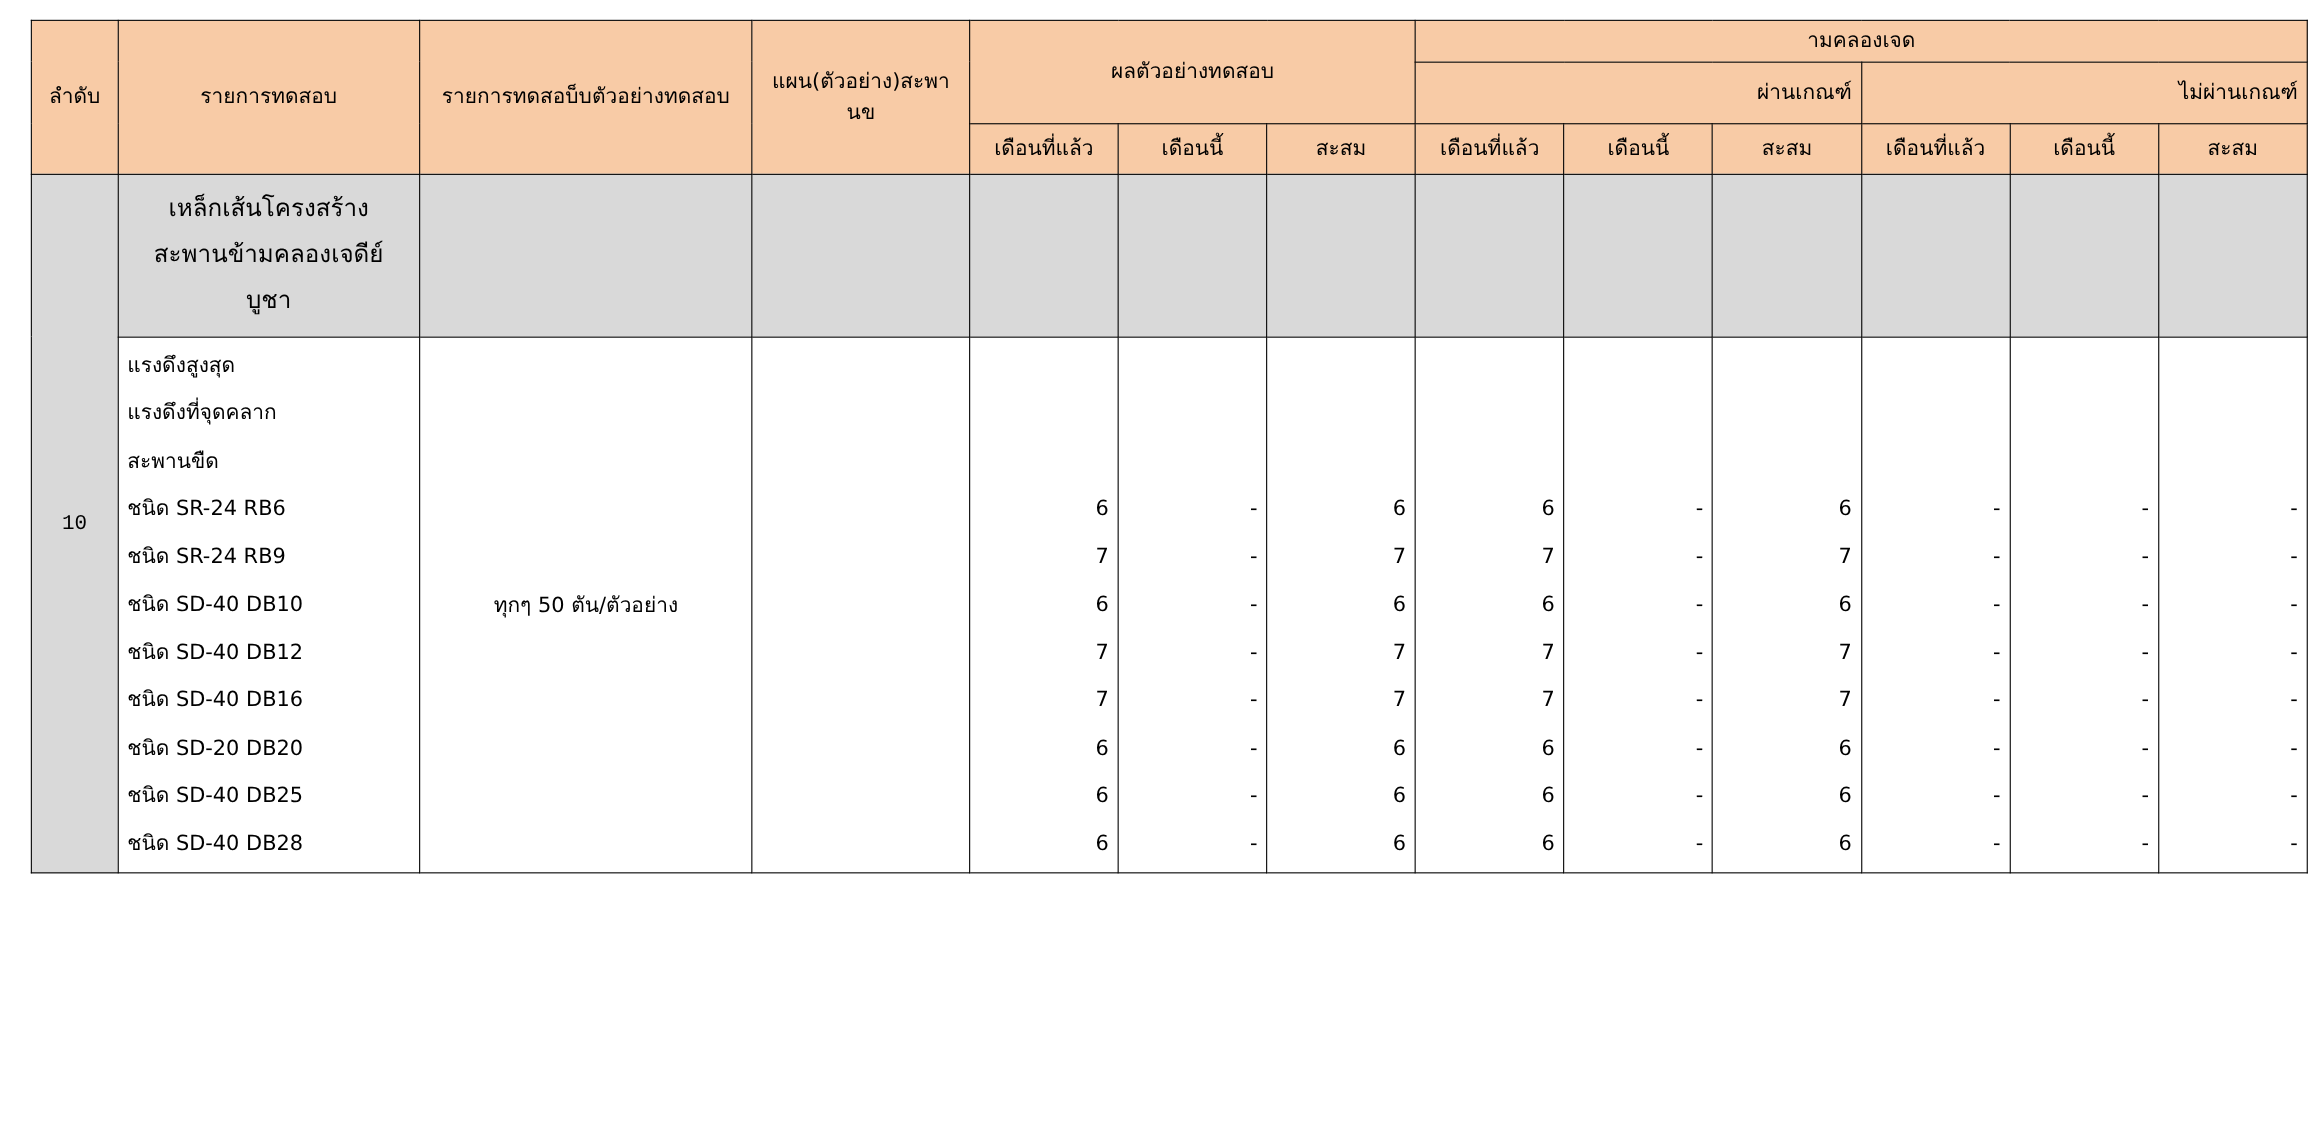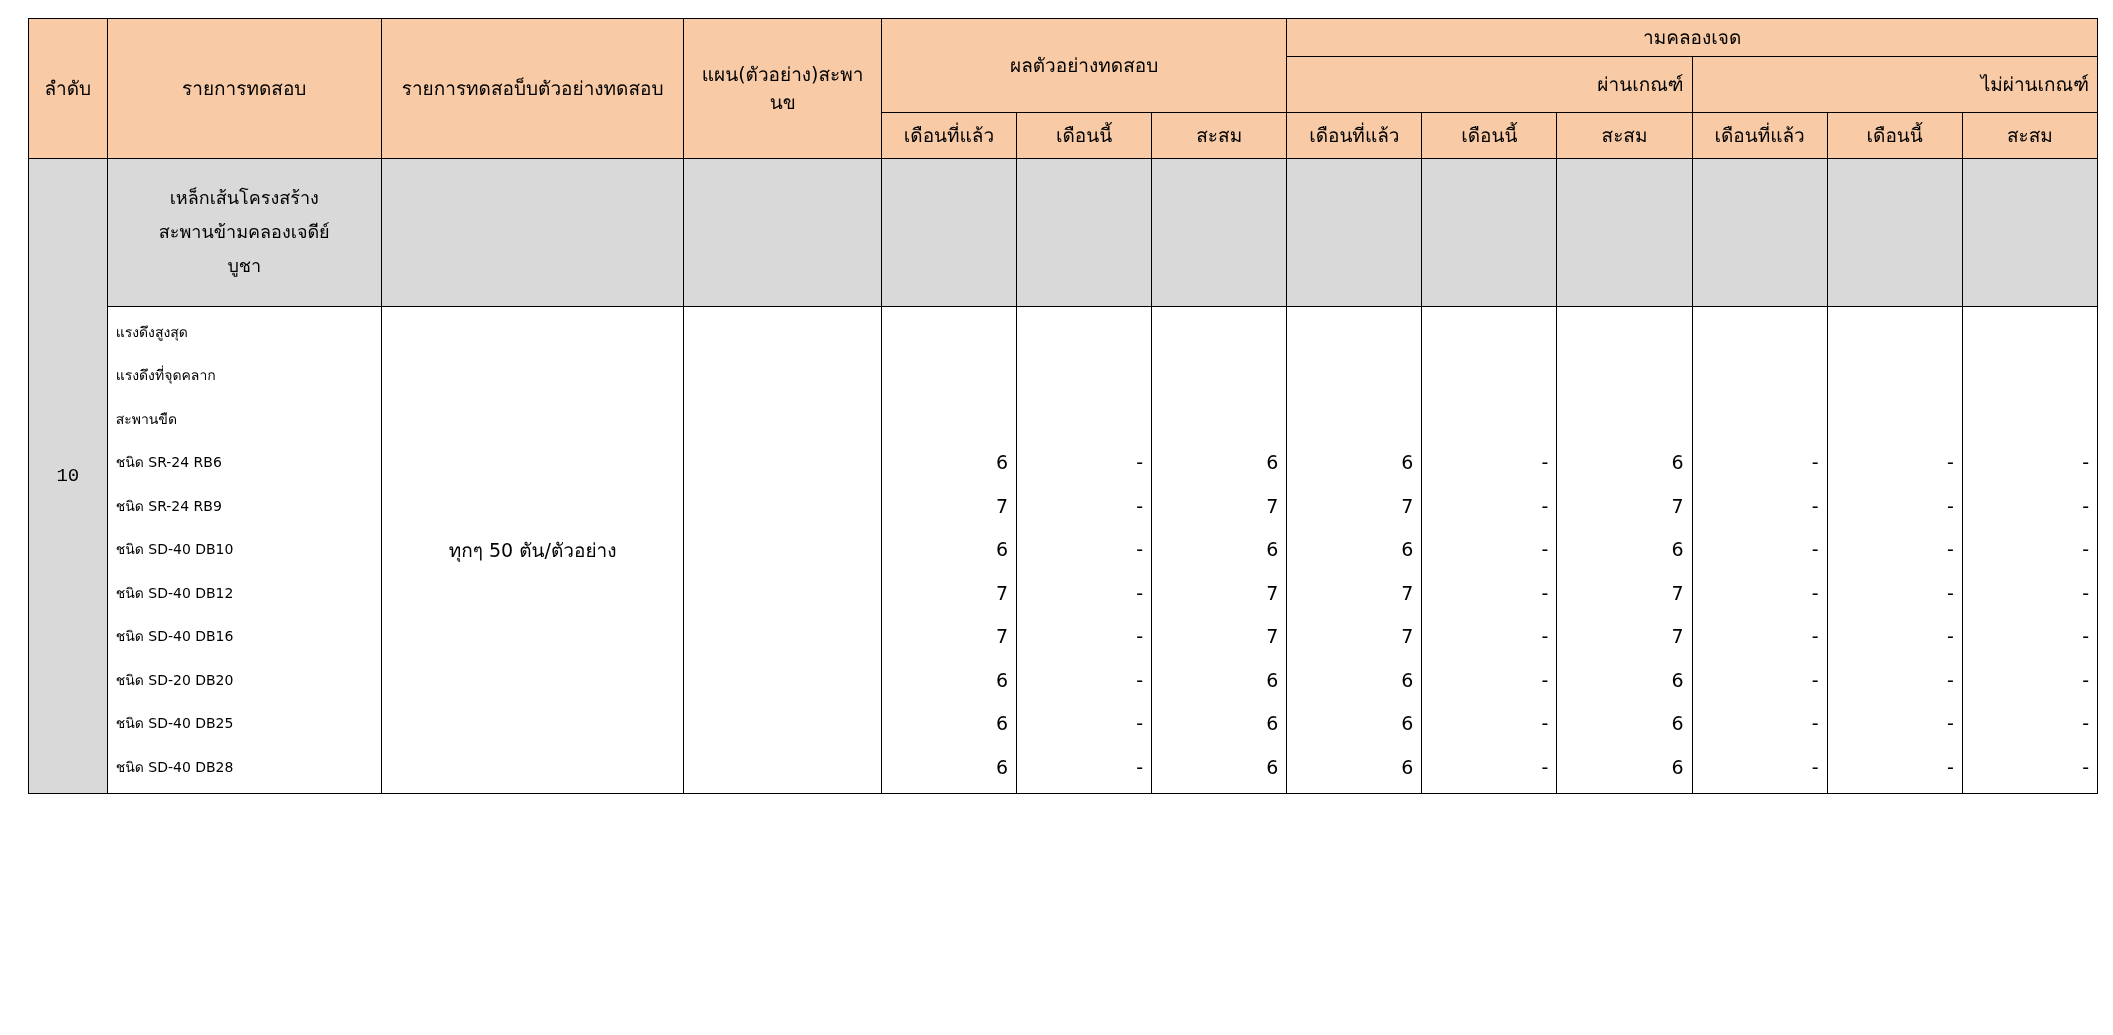--- a/index.html
+++ b/index.html
@@ -52,39 +52,39 @@
   .h-small { height: 46px; }
 
   .grey-row td {
     background: #d9d9d9;
     height: 148px;
     vertical-align: middle;
   }
   .grey-row td.item-cell {
     text-align: center;
     line-height: 1.9;
-    font-size: 18px;
+    font-size: 22px;
     padding: 6px 10px;
   }
   .no-cell {
     text-align: center;
     vertical-align: middle;
     font-size: 19px;
     font-family: Liberation Mono, monospace;
   }
   .item-list {
     vertical-align: top;
     text-align: left;
     padding-top: 10px;
   }
   .item-list .line {
     height: 43.5px;
     line-height: 43.5px;
     white-space: nowrap;
-    font-size: 14px;
+    font-size: 19px;
   }
   .std-cell {
     text-align: center;
     vertical-align: middle;
     font-size: 19px;
     border-radius: 16px;
   }
   .plan-cell {
     text-align: center;
     vertical-align: middle;

